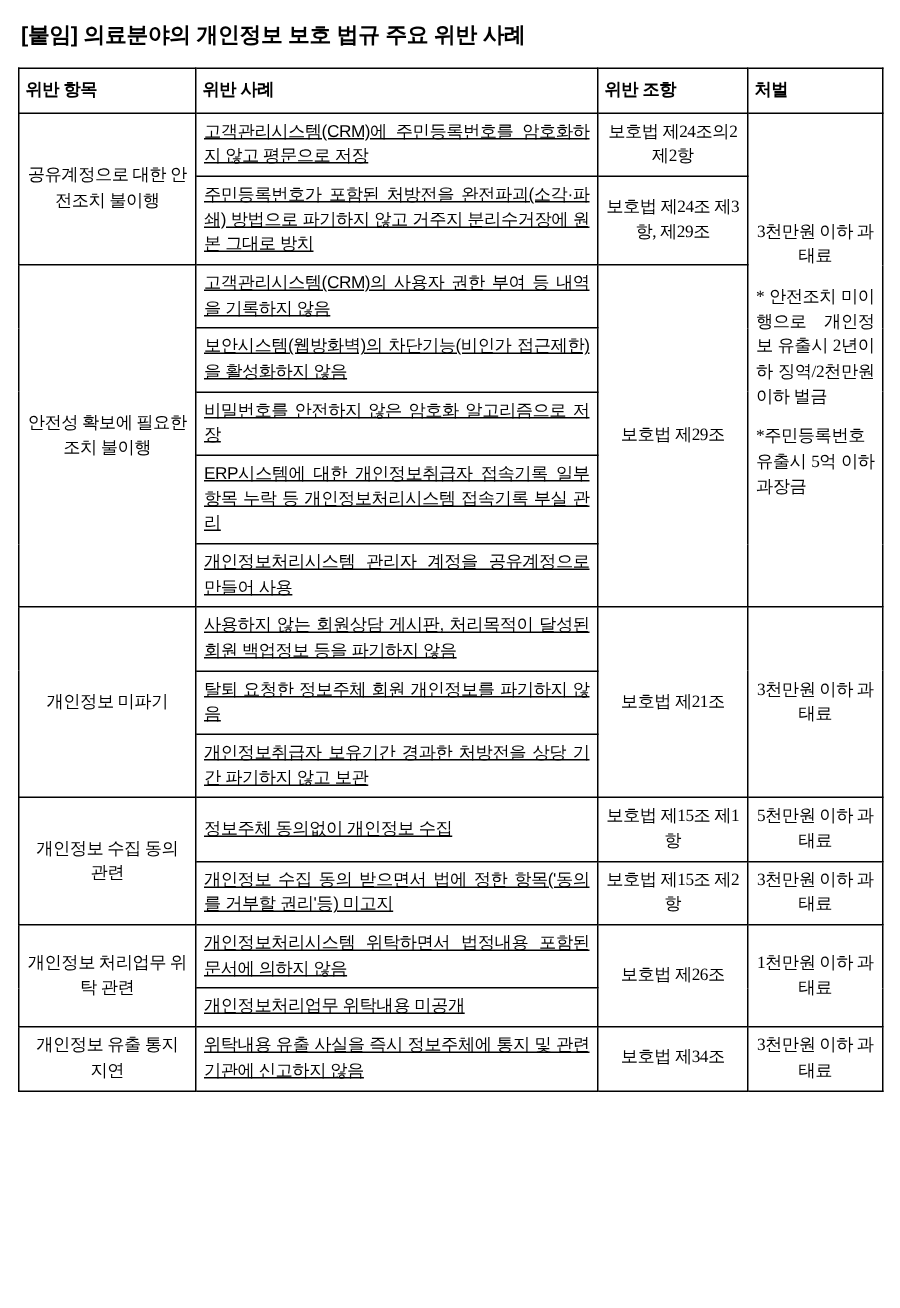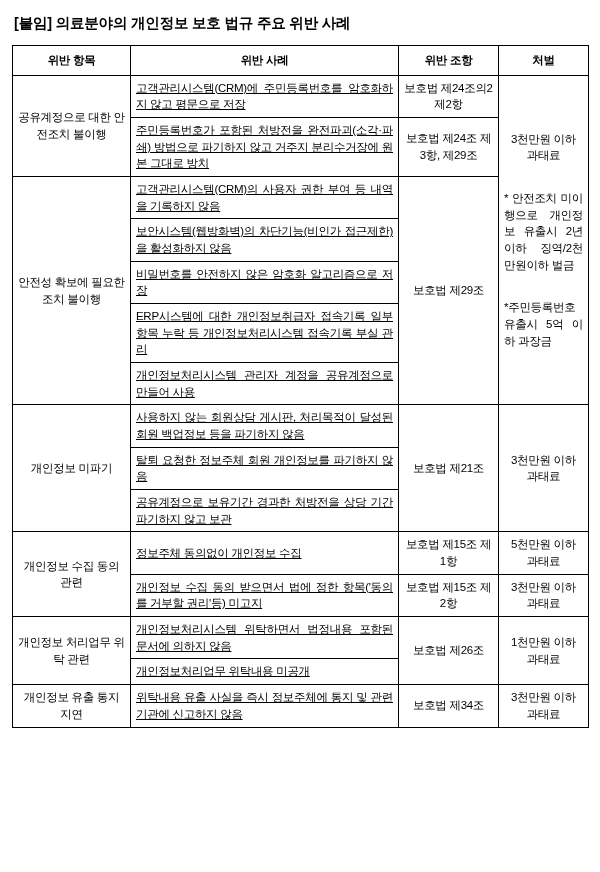--- a/index.html
+++ b/index.html
@@ -37,44 +37,45 @@
     font-size: 11.5px;
   }
   table.main th, table.main td {
     border: 1px solid #000000;
     vertical-align: middle;
     padding: 4px 5px;
     line-height: 1.45;
     letter-spacing: -0.3px;
   }
   table.main th {
-    text-align: center;
+    text-align: left;
     font-weight: bold;
     font-size: 11.5px;
     padding: 6px 4px;
   }
   .c-item { width: 118px; text-align: center; }
   .c-case { width: 268px; text-align: justify; text-justify: inter-ideograph; }
   .c-law  { width: 100px; text-align: center; }
   .c-pen  { width: 90px; text-align: center; }
 
   td.case-cell {
     text-align: justify;
     text-justify: inter-ideograph;
     text-decoration: underline;
   }
   td.center {
     text-align: center;
+    font-family: Liberation Serif, serif;
   }
   .penalty-note {
     text-align: left;
     line-height: 1.5;
   }
   .penalty-note .blk {
-    margin-top: 26px;
+    margin-top: 10px;
     text-align: justify;
     text-justify: inter-ideograph;
   }
   .pen-top {
     margin-bottom: 2px;
   }
 </style>
 </head>
 <body>
 
@@ -138,21 +139,21 @@
       <tr>
         <td class="center" rowspan="3">개인정보 미파기</td>
         <td class="case-cell">사용하지 않는 회원상담 게시판, 처리목적이 달성된 회원 백업정보 등을 파기하지 않음</td>
         <td class="center" rowspan="3">보호법 제21조</td>
         <td class="center" rowspan="3">3천만원 이하 과태료</td>
       </tr>
       <tr>
         <td class="case-cell">탈퇴 요청한 정보주체 회원 개인정보를 파기하지 않음</td>
       </tr>
       <tr>
-        <td class="case-cell">공유계정으로 보유기간 경과한 처방전을 상당 기간 파기하지 않고 보관</td>
+        <td class="case-cell">개인정보취급자 보유기간 경과한 처방전을 상당 기간 파기하지 않고 보관</td>
       </tr>
 
       <tr>
         <td class="center" rowspan="2">개인정보 수집 동의 관련</td>
         <td class="case-cell">정보주체 동의없이 개인정보 수집</td>
         <td class="center">보호법 제15조 제1항</td>
         <td class="center">5천만원 이하 과태료</td>
       </tr>
       <tr>
         <td class="case-cell">개인정보 수집 동의 받으면서 법에 정한 항목('동의를 거부할 권리'등) 미고지</td>

